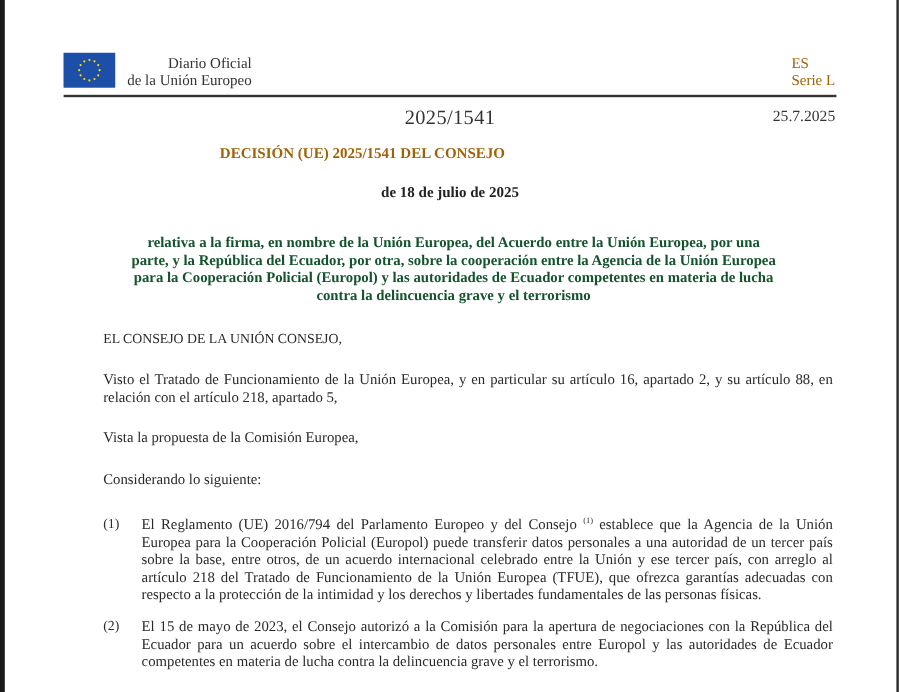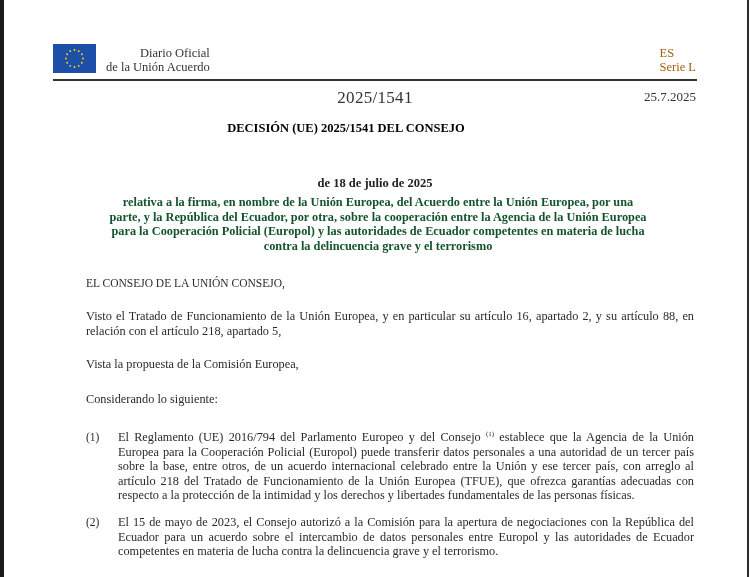--- a/index.html
+++ b/index.html
@@ -7,22 +7,22 @@
          font-family: "Liberation Serif", "DejaVu Serif", serif; color: #2a2a2a; }
   .frame-left { position: absolute; left: 0; top: 0; width: 4px; height: 577px; background: #1a1a1a; }
   .frame-right { position: absolute; left: 747px; top: 0; width: 2px; height: 577px; background: #2a2a2a; }
   .flag { position: absolute; left: 53px; top: 44px; width: 43px; height: 29px; background: #1d4fa8; }
   .flag svg { display: block; }
   .journal { position: absolute; left: 106px; top: 46px; font-size: 12.5px; line-height: 14px; color: #333; text-align: right; }
   .lang { position: absolute; right: 54px; top: 46px; text-align: left; font-size: 12.5px; line-height: 14px; color: #a16207; }
   .rule { position: absolute; left: 53px; top: 79px; width: 644px; height: 1.5px; background: #333; }
   .docnum { position: absolute; left: 0; width: 750px; top: 88px; text-align: center; font-size: 17px; color: #333; letter-spacing: 0.3px; }
   .date { position: absolute; right: 54px; top: 89px; font-size: 13px; color: #333; font-family: Liberation Serif, serif; }
-  .title { position: absolute; left: 0; width: 604px; top: 121px; text-align: center; font-weight: bold; font-size: 12.5px; color: #000000; margin-left: 44px; }
-  .subtitle { position: absolute; left: 0; width: 750px; top: 176px; text-align: center; font-weight: bold; font-size: 12.5px; color: #222; }
+  .title { position: absolute; left: 0; width: 604px; top: 121px; text-align: center; font-weight: bold; font-size: 12.5px; color: #a16207; }
+  .subtitle { position: absolute; left: 0; width: 750px; top: 153px; text-align: center; font-weight: bold; font-size: 12.5px; color: #222; }
   .relative { position: absolute; left: 108px; width: 540px; top: 195px; text-align: center; font-weight: bold; font-size: 12.3px; line-height: 14.5px; color: #14532d; }
   .para { position: absolute; left: 86px; width: 608px; font-size: 12.3px; line-height: 14.7px; color: #2a2a2a; text-align: justify; }
   .p-consejo { top: 276px; font-size: 11.5px; }
   .p-visto { top: 309px; }
   .p-vista { top: 357px; }
   .p-consid { top: 392px; }
   .recital { position: absolute; left: 86px; width: 608px; font-size: 12.3px; line-height: 14.5px; color: #2a2a2a; }
   .recital .num { position: absolute; left: 0; top: 0; width: 30px; font-size: 11.5px; }
   .recital .txt { margin-left: 32px; text-align: justify; }
   .r1 { top: 430px; }
@@ -50,21 +50,21 @@
       <circle cx="14.14" cy="18.75" r="0.9"></circle>
       <circle cx="13" cy="14.5" r="0.9"></circle>
       <circle cx="14.14" cy="10.25" r="0.9"></circle>
       <circle cx="17.25" cy="7.14" r="0.9"></circle>
     </g>
   </svg>
 </div>
 
 <div class="journal">
   <div>Diario Oficial</div>
-  <div>de la Unión Acuerdo</div>
+  <div>de la Unión Europeo</div>
 </div>
 
 <div class="lang">
   <div>ES</div>
   <div>Serie L</div>
 </div>
 
 <div class="rule"></div>
 
 <div class="docnum">2025/1541</div>

